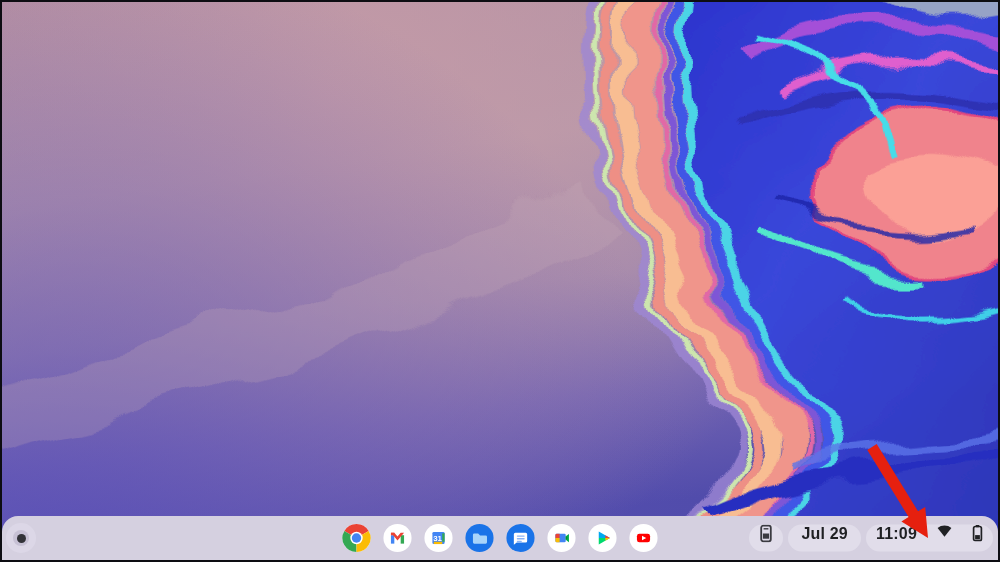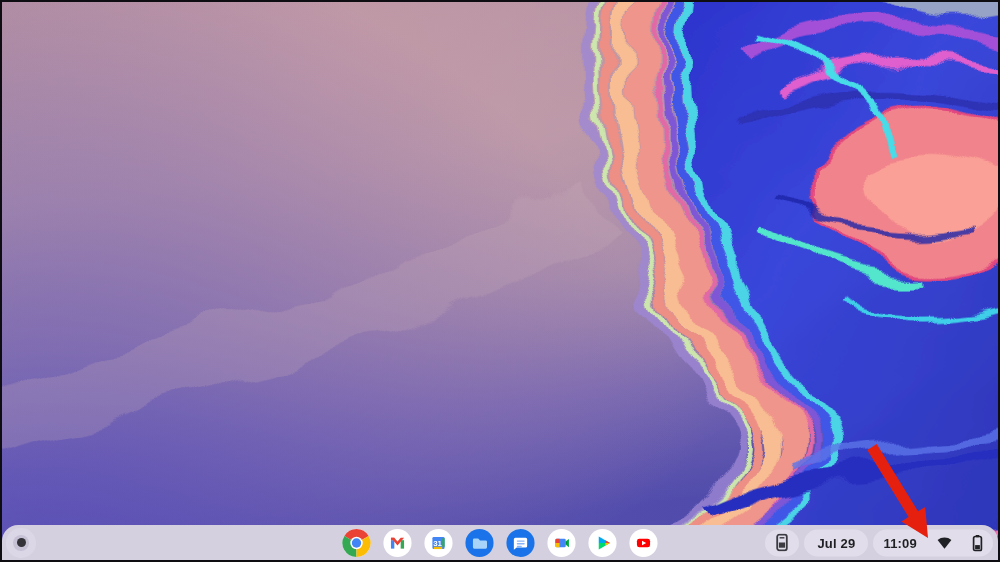--- a/index.html
+++ b/index.html
@@ -16,21 +16,21 @@
   }
   .wallpaper { position:absolute; left:0; top:0; width:100%; height:100%; display:block; }
 
   .annotation-layer {
     position:absolute; left:0; top:0; width:100%; height:100%;
     pointer-events:none; z-index:30;
   }
 
   
   .shelf {
-    position:absolute; left:0; right:0; bottom:0; height:35px;
+    position:absolute; left:0; right:0; bottom:0; height:44px;
     background:#d5d0e0;
     border-radius:16px 16px 0 0;
     display:flex; align-items:center;
     z-index:20;
   }
   button { border:none; background:transparent; padding:0; cursor:pointer; font-family:inherit; }
 
   .launcher {
     position:absolute; left:4px; top:50%; transform:translateY(-50%);
     width:30px; height:30px; border-radius:50%;
@@ -49,22 +49,22 @@
   }
   .app-btn { width:30px; height:30px; border-radius:50%; display:block; }
   .app-btn svg { width:30px; height:30px; display:block; }
 
   .status-area {
     position:absolute; right:5px; top:50%; transform:translateY(-50%);
     display:flex; align-items:center; gap:5px; height:27px;
   }
   .pill {
     height:27px; border-radius:14px; background:#e1ddea;
-    display:flex; align-items:center; justify-content:center;
-    color:#1f2023; font-size:13px; font-weight:700; letter-spacing:.2px;
+    display:flex; align-items:flex-start; justify-content:center;
+    color:#1f2023; font-size:16px; font-weight:700; letter-spacing:.2px;
   }
   .pill-phone { width:34px; }
   .pill-date  { padding:0 13px; }
   .pill-tray  { padding:0 10px; gap:20px; }
   .pill svg { display:block; }
 </style>
 </head>
 <body>
 
 <div class="screen">

